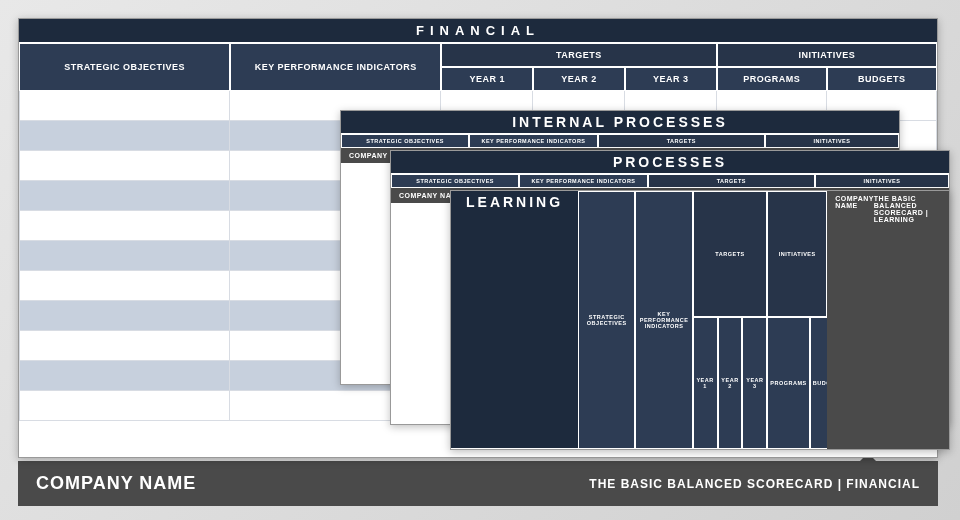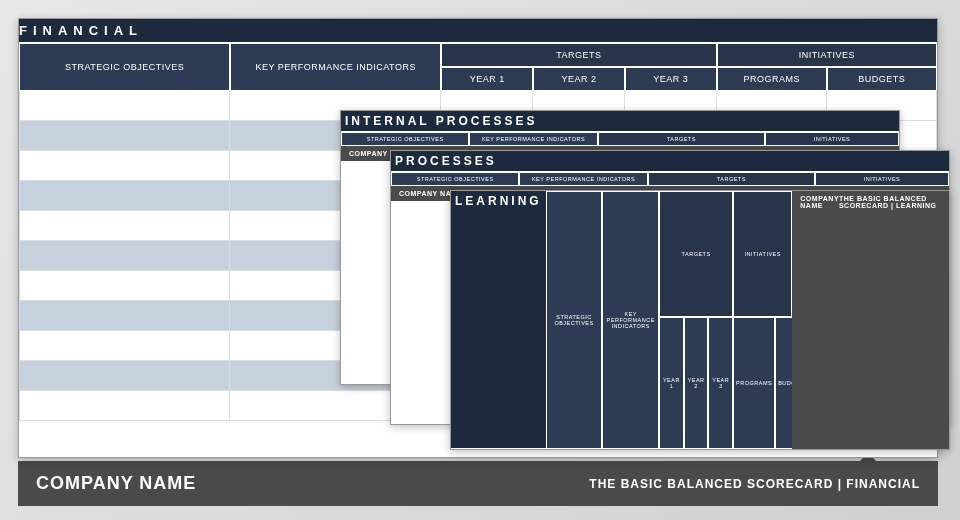--- a/index.html
+++ b/index.html
@@ -29,38 +29,39 @@
 }
 
 
 .card.stack1 { left: 340px; top: 110px; width: 560px; height: 275px; z-index: 20; }
 .card.stack2 { left: 390px; top: 150px; width: 560px; height: 275px; z-index: 30; }
 .card.stack3 { left: 450px; top: 190px; width: 500px; height: 260px; z-index: 40; }
 
 .panel-title {
   background: #1d2a3d;
   color: #fff;
+  text-align: center;
   font-size: 13px;
   font-weight: 700;
   letter-spacing: 6px;
   padding: 4px 0;
   border-bottom: 1px solid #fff;
 }
-.small .panel-title { font-size: 12px; letter-spacing: 3px; padding: 3px 4px; }
+.small .panel-title { font-size: 14px; letter-spacing: 3px; padding: 3px 15px; }
 .hdr2 {
   display: grid;
   grid-template-columns: 23% 23% 30% 24%;
 }
 .small .hdr2 { grid-template-columns: 23% 23% 30% 24%; }
 
 .cell {
   background: #2d3c54;
   color: #fff;
   border: 1px solid #fff;
-  font-weight: 400;
+  font-weight: 700;
   font-size: 9px;
   text-align: center;
   padding: 6px 4px;
   letter-spacing: 0.5px;
   display: flex;
   align-items: center;
   justify-content: center;
 }
 .cell.group { background: #273449; }
 .small .cell { font-size: 5.5px; padding: 3px 2px; }

